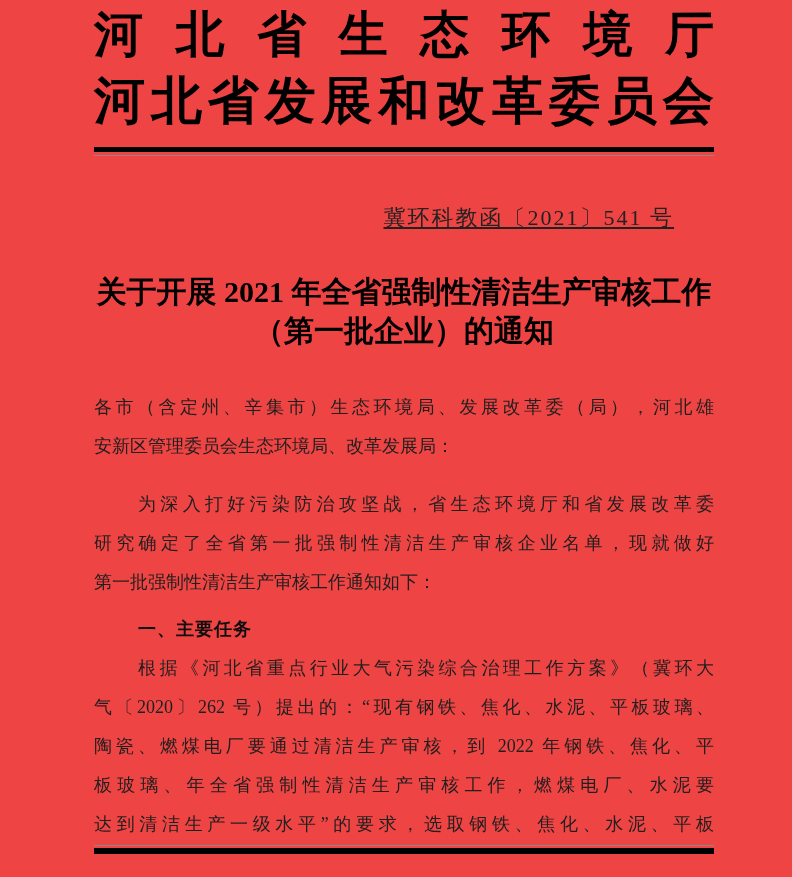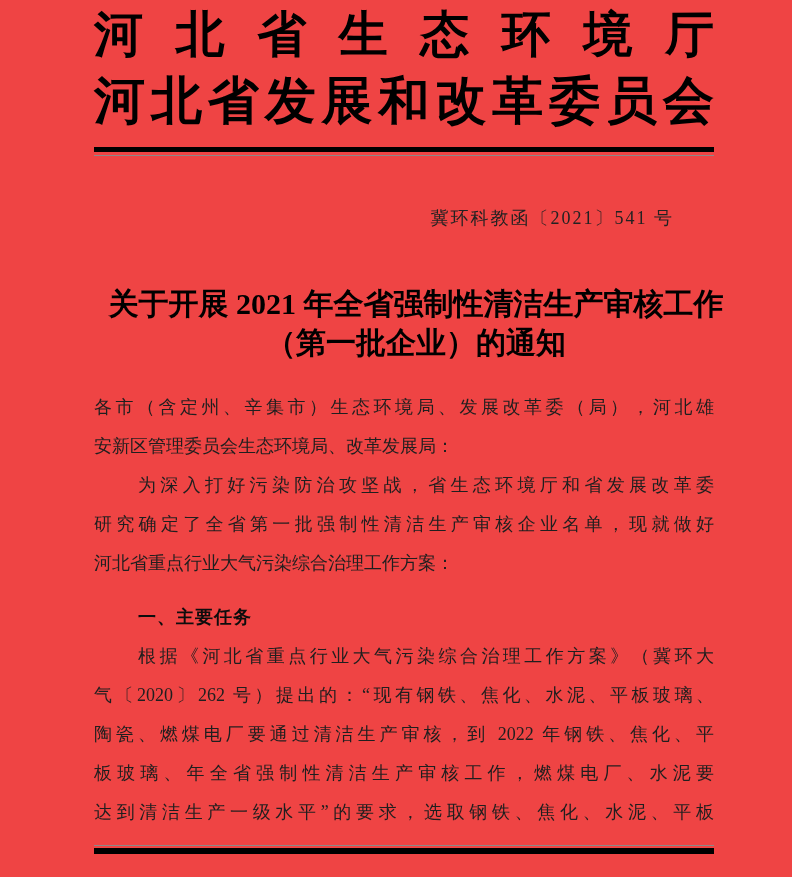--- a/index.html
+++ b/index.html
@@ -62,33 +62,34 @@
 
   
   .doc-number {
     position: absolute;
     left: 94px;
     top: 202px;
     width: 620px;
     box-sizing: border-box;
     padding-right: 40px;
     text-align: right;
-    font-size: 18px;
+    font-size: 22px;
     line-height: 32px;
     color: #222222;
     letter-spacing: 2px;
+    text-decoration: underline;
   }
 
   
   .doc-title {
     position: absolute;
     left: 94px;
     top: 272px;
     width: 620px;
-    margin: 12px;
+    margin: 0;
     text-align: center;
     font-size: 30px;
     line-height: 39px;
     font-weight: 700;
     color: #000000;
   }
   .doc-title .title-line { display: block; }
 
   
   .body-text {
@@ -103,22 +104,22 @@
   .ln {
     text-align: justify;
     text-align-last: justify;
     white-space: nowrap;
   }
   .ln-end {
     text-align: center;
     text-align-last: left;
   }
   .indent { text-indent: 44px; }
-  .para-gap { margin-top: 0; }
-  .heading-gap { margin-top: 15px; }
+  .para-gap { margin-top: 19px; }
+  .heading-gap { margin-top: 8px; }
   .sec-heading {
     font-family: "Liberation Sans", "DejaVu Sans", sans-serif;
     font-weight: 700;
     color: #0d0d0d;
     letter-spacing: 1px;
   }
 </style>
 </head>
 <body>
 
@@ -140,21 +141,21 @@
   <h1 class="doc-title">
     <span class="title-line">关于开展 2021 年全省强制性清洁生产审核工作</span>
     <span class="title-line">（第一批企业）的通知</span>
   </h1>
 
   <main class="body-text">
     <div class="ln">各市（含定州、辛集市）生态环境局、发展改革委（局），河北雄</div>
     <div class="ln ln-end">安新区管理委员会生态环境局、改革发展局：</div>
     <div class="ln indent para-gap">为深入打好污染防治攻坚战，省生态环境厅和省发展改革委</div>
     <div class="ln">研究确定了全省第一批强制性清洁生产审核企业名单，现就做好</div>
-    <div class="ln ln-end">河北省重点行业大气污染综合治理工作方案：</div>
+    <div class="ln ln-end">第一批强制性清洁生产审核工作通知如下：</div>
     <div class="ln ln-end indent heading-gap sec-heading">一、主要任务</div>
     <div class="ln indent">根据《河北省重点行业大气污染综合治理工作方案》（冀环大</div>
     <div class="ln">气〔2020〕262 号）提出的：“现有钢铁、焦化、水泥、平板玻璃、</div>
     <div class="ln">陶瓷、燃煤电厂要通过清洁生产审核，到 2022 年钢铁、焦化、平</div>
     <div class="ln">板玻璃、年全省强制性清洁生产审核工作，燃煤电厂、水泥要</div>
     <div class="ln">达到清洁生产一级水平”的要求，选取钢铁、焦化、水泥、平板</div>
   </main>
 
   <footer class="rule-bottom">
     <div class="thin"></div>

